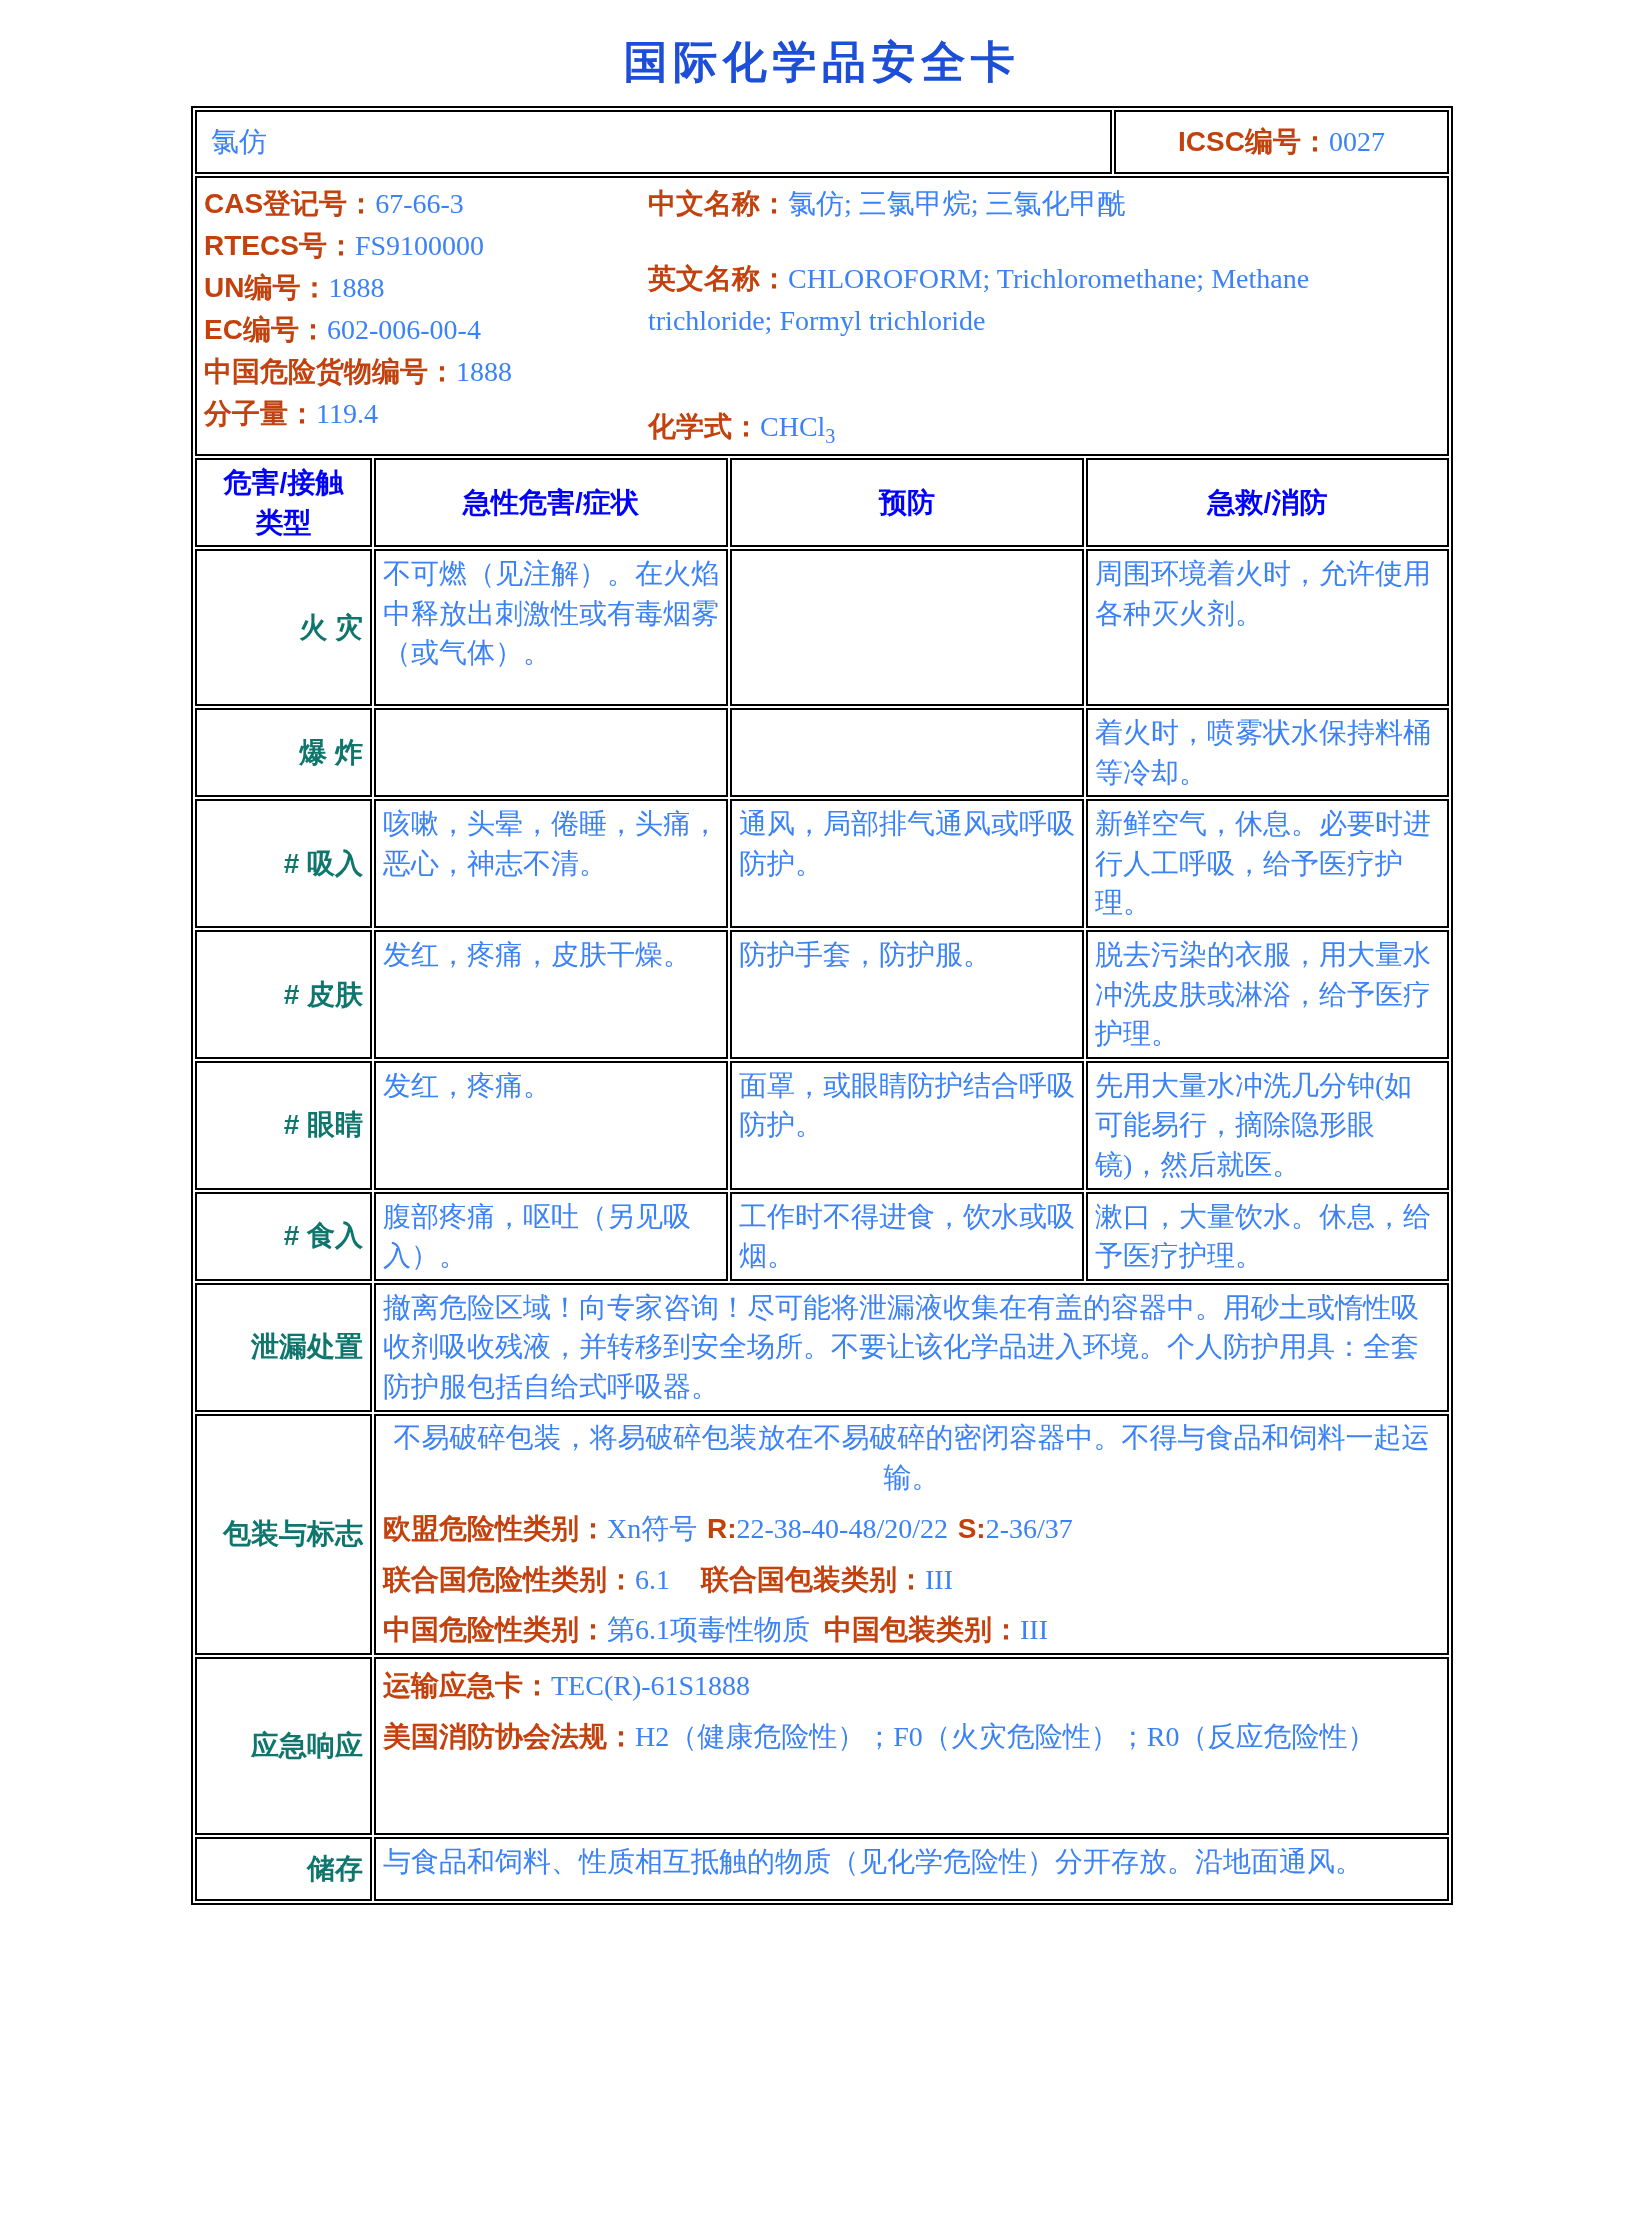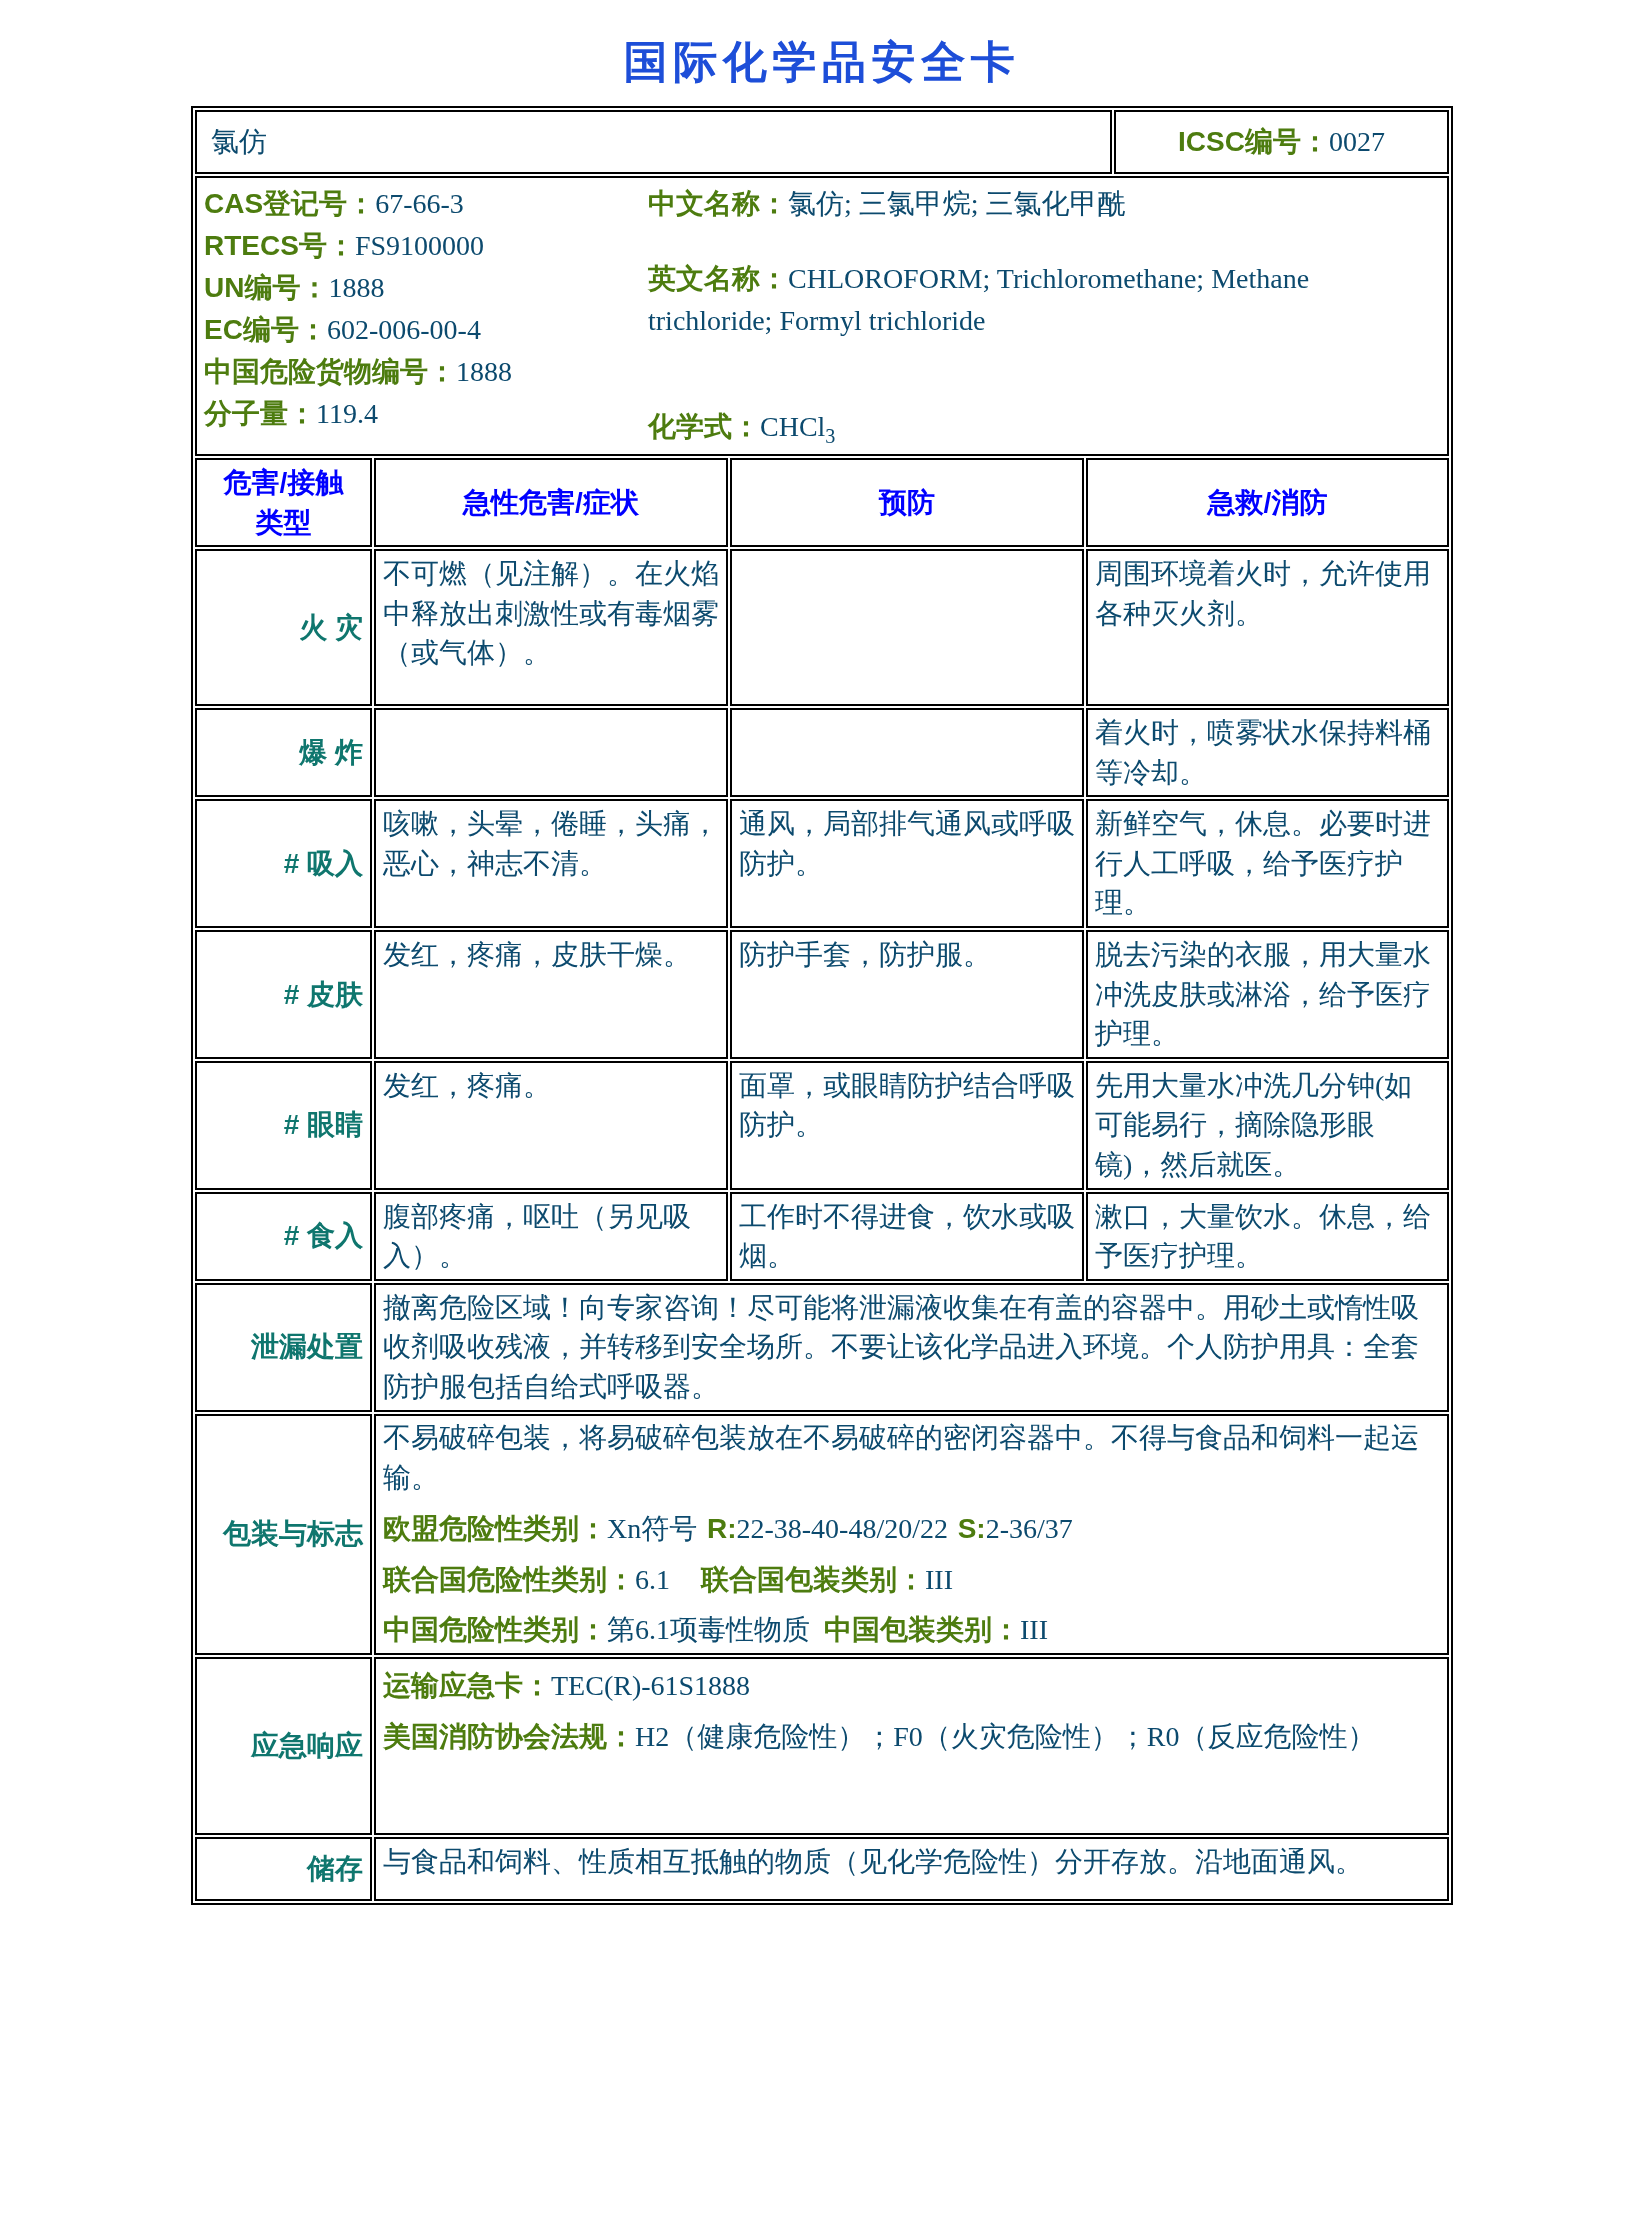--- a/index.html
+++ b/index.html
@@ -36,23 +36,23 @@
   td {
     border: 2.1px solid #000;
     padding: 2.8px 7px;
     vertical-align: top;
     box-sizing: border-box;
     background: #fff;
   }
   .lbl {
     font-family: "Liberation Sans", "DejaVu Sans", sans-serif;
     font-weight: bold;
-    color: #4d7c0f;
-  }
-  .val { color: #0c4a6e; }
+    color: #c2410c;
+  }
+  .val { color: #3b82f6; text-align: center; }
   .v-mid { vertical-align: middle; }
   .center { text-align: center; }
   .typ {
     vertical-align: middle;
     text-align: right;
     font-family: "Liberation Sans", "DejaVu Sans", sans-serif;
     font-weight: bold;
     color: #0f766e;
   }
   .hdr {

